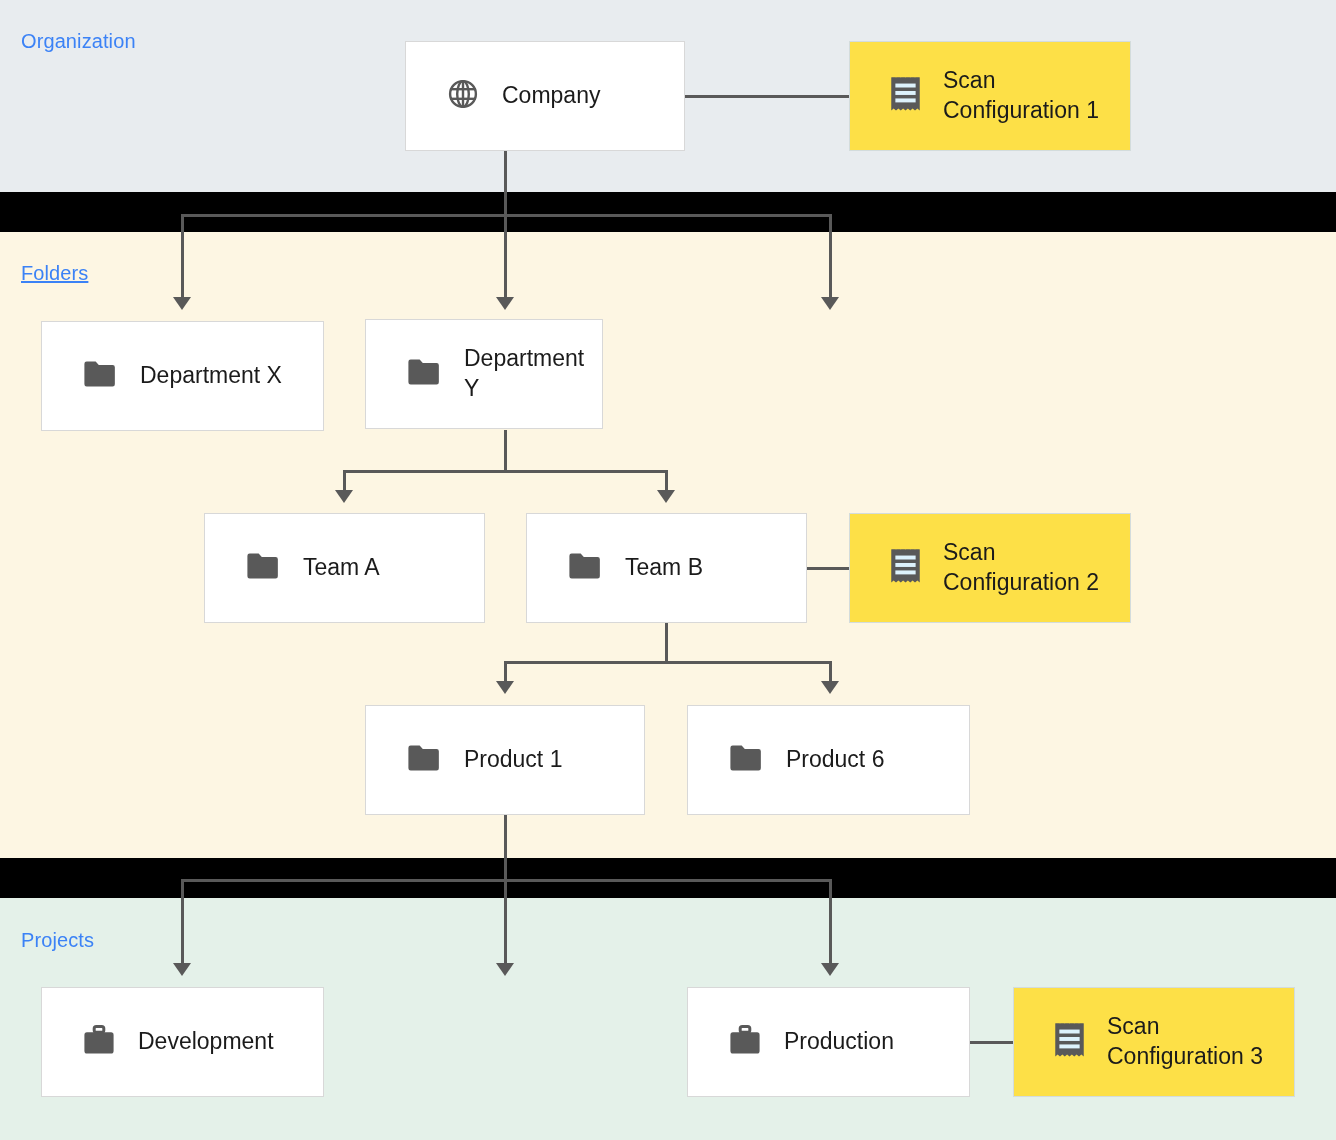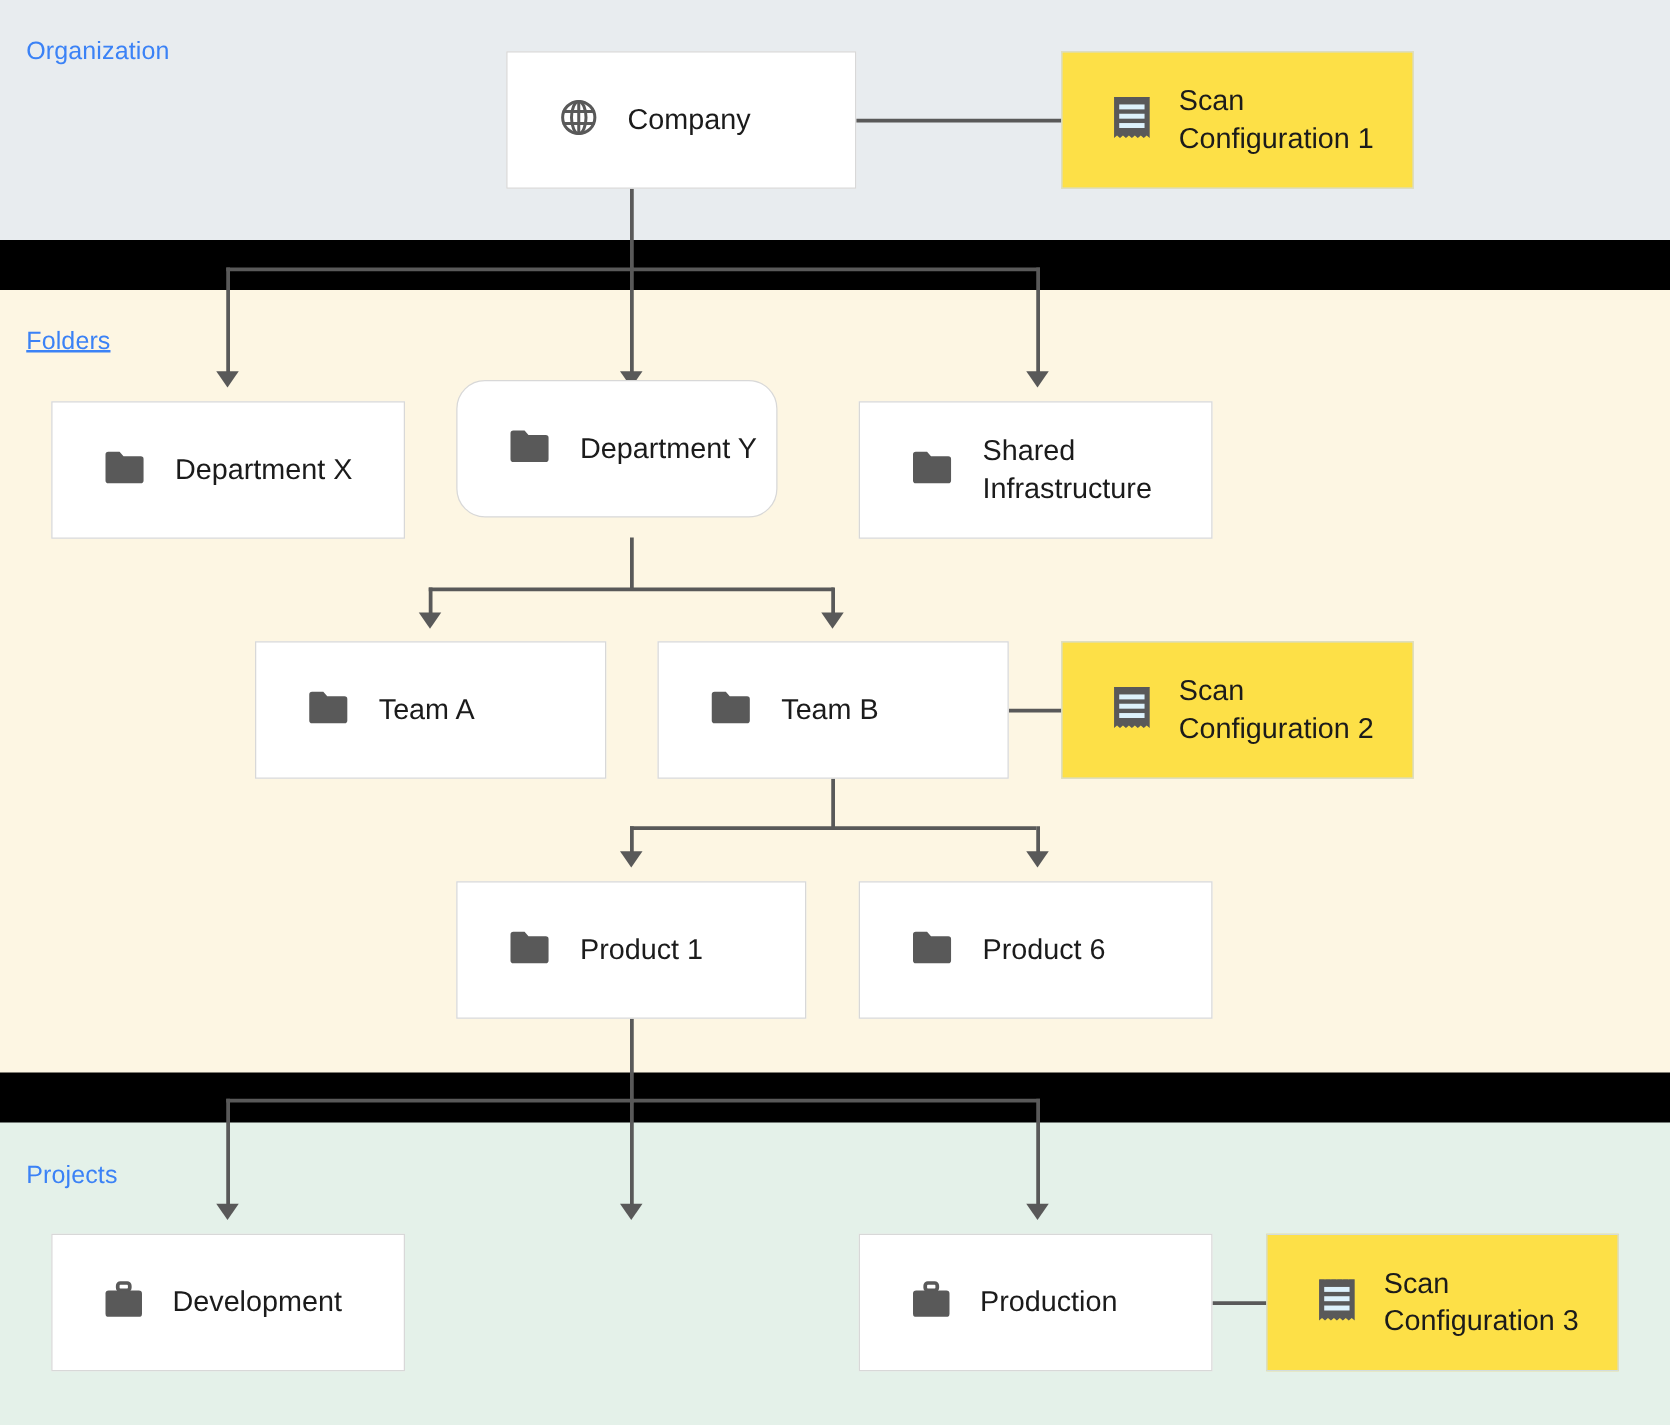--- a/index.html
+++ b/index.html
@@ -143,38 +143,29 @@
 
   <div class="node" style="left:41px; top:321px; width:283px; height:110px;">
     <span class="ico">
       <svg width="36" height="30" viewBox="0 0 24 20">
         <path fill="#595959" d="M1.6 3.1a1.5 1.5 0 0 1 1.5-1.5h6l2.1 2.4h9.2a1.5 1.5 0 0 1 1.5 1.5v11.4a1.5 1.5 0 0 1-1.5 1.5H3.1a1.5 1.5 0 0 1-1.5-1.5z"></path>
       </svg>
     </span>
     <span class="label">Department X</span>
   </div>
 
-  <div class="node" style="left:365px; top:304px; width:257px; height:110px;border-radius:23px;">
+  <div class="node" style="left:365px; top:319px; width:238px; height:110px;">
     <span class="ico">
       <svg width="36" height="30" viewBox="0 0 24 20">
         <path fill="#595959" d="M1.6 3.1a1.5 1.5 0 0 1 1.5-1.5h6l2.1 2.4h9.2a1.5 1.5 0 0 1 1.5 1.5v11.4a1.5 1.5 0 0 1-1.5 1.5H3.1a1.5 1.5 0 0 1-1.5-1.5z"></path>
       </svg>
     </span>
     <span class="label">Department Y</span>
   </div>
 
-  <div class="node" style="left:687px; top:321px; width:283px; height:110px;">
-    <span class="ico">
-      <svg width="36" height="30" viewBox="0 0 24 20">
-        <path fill="#595959" d="M1.6 3.1a1.5 1.5 0 0 1 1.5-1.5h6l2.1 2.4h9.2a1.5 1.5 0 0 1 1.5 1.5v11.4a1.5 1.5 0 0 1-1.5 1.5H3.1a1.5 1.5 0 0 1-1.5-1.5z"></path>
-      </svg>
-    </span>
-    <span class="label">Shared
-Infrastructure</span>
-  </div>
 
   <div class="node" style="left:204px; top:513px; width:281px; height:110px;">
     <span class="ico">
       <svg width="36" height="30" viewBox="0 0 24 20">
         <path fill="#595959" d="M1.6 3.1a1.5 1.5 0 0 1 1.5-1.5h6l2.1 2.4h9.2a1.5 1.5 0 0 1 1.5 1.5v11.4a1.5 1.5 0 0 1-1.5 1.5H3.1a1.5 1.5 0 0 1-1.5-1.5z"></path>
       </svg>
     </span>
     <span class="label">Team A</span>
   </div>
 

